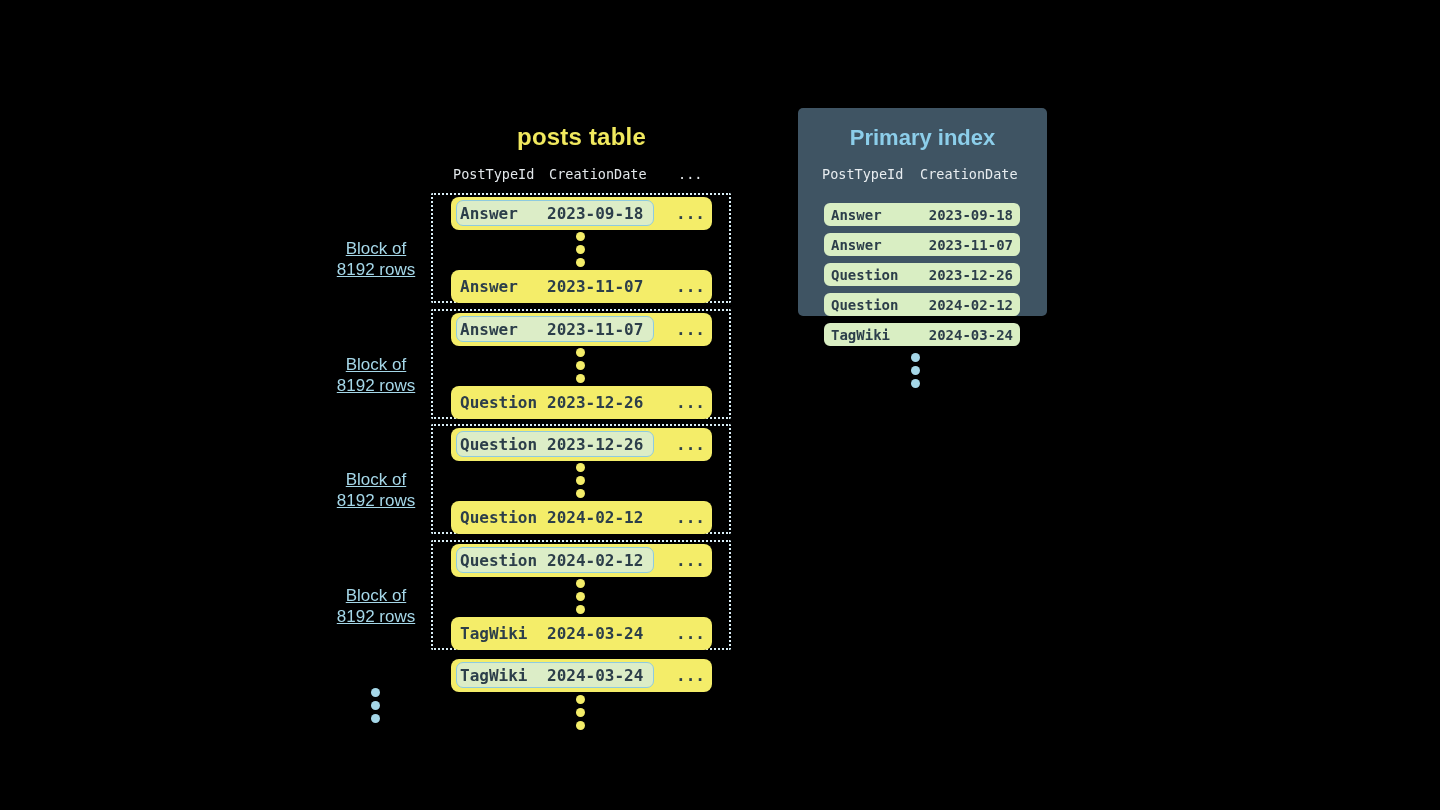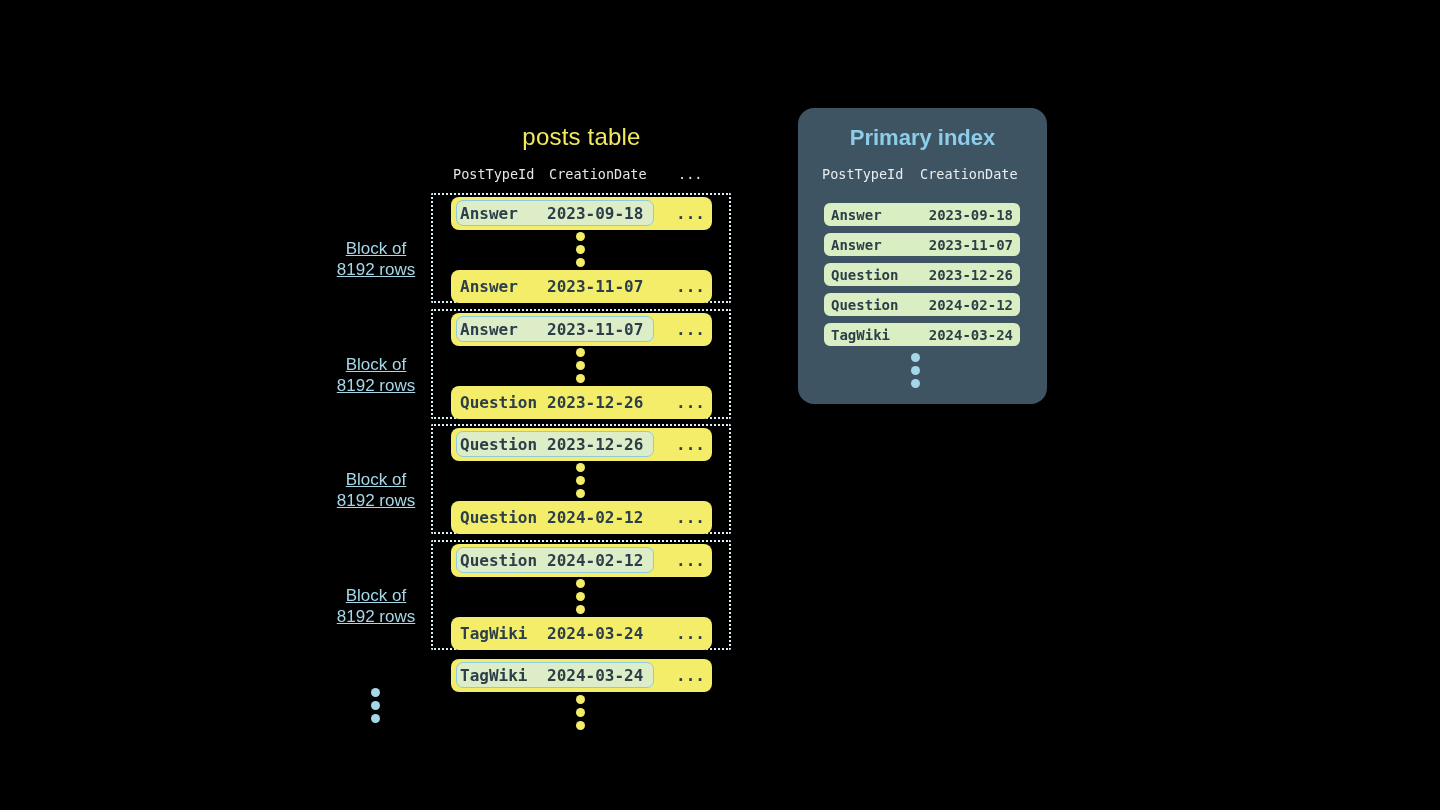--- a/index.html
+++ b/index.html
@@ -2,21 +2,21 @@
 <html><head>
 <meta charset="utf-8">
 <style>
   * { margin: 0; padding: 0; box-sizing: border-box; }
   html, body { width: 1440px; height: 810px; background: #000; overflow: hidden; }
   body { position: relative; font-family: "Liberation Sans", sans-serif; }
 
   
   .pt-title {
     position: absolute; left: 431px; top: 123px; width: 301px;
-    text-align: center; font-size: 24px; font-weight: 400;
+    text-align: center; font-size: 24px; font-weight: 700;
     color: #f1e95e; letter-spacing: 0.2px;
   }
   .pt-headers {
     position: absolute; left: 451px; top: 166px; width: 261px; height: 18px;
     font-family: "DejaVu Sans Mono", monospace; font-size: 13.5px; color: #e3e8eb;
   }
   .pt-headers span { position: absolute; top: 0; white-space: pre; }
   .pt-h1 { left: 2px; }
   .pt-h2 { left: 98px; }
   .pt-hmore { left: 227px; }
@@ -51,22 +51,22 @@
   .vdots { position: absolute; display: flex; flex-direction: column; gap: 4px; }
   .vdots i { width: 9px; height: 9px; border-radius: 50%; display: block; }
   .vdots.yellow i { background: #f4ed69; }
   .vdots.blue i { background: #a5d7e8; }
   .block .vdots { left: 143px; top: 37px; }
   .vdots-bottom-table { left: 576px; top: 695px; }
   .vdots-bottom-left { left: 371px; top: 688px; }
 
   
   .panel {
-    position: absolute; left: 798px; top: 108px; width: 249px; height: 296px;
-    background: #3f5463; border-radius: 16px;
+    position: absolute; left: 798px; top: 108px; width: 249px; height: 208px;
+    background: #3f5463; border-radius: 5px;
   }
   .pi-title {
     position: absolute; left: 0; top: 17px; width: 100%;
     text-align: center; font-size: 22px; font-weight: 700; color: #8cceea;
   }
   .pi-headers {
     position: absolute; left: 0; top: 58px; width: 100%; height: 18px;
     font-family: "DejaVu Sans Mono", monospace; font-size: 13.5px; color: #e8edf0;
   }
   .pi-headers span { position: absolute; white-space: pre; }

